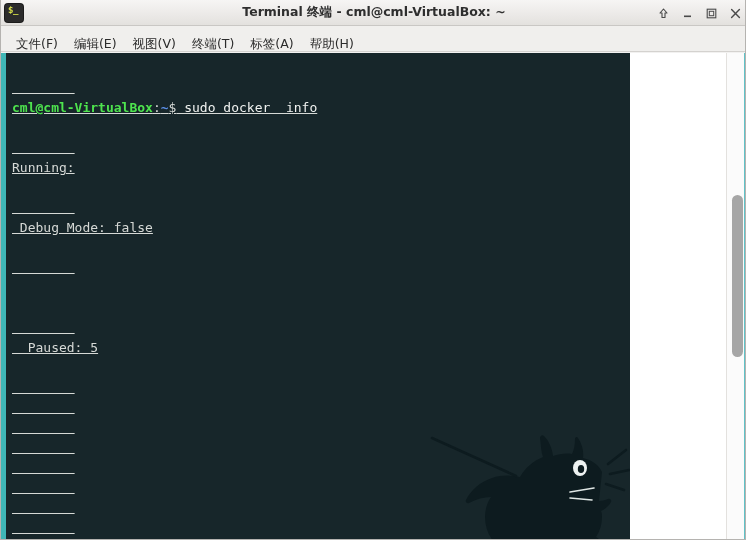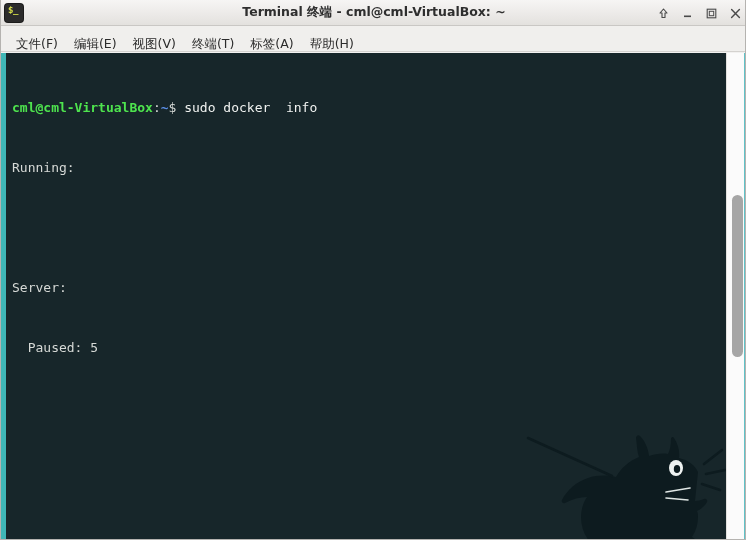--- a/index.html
+++ b/index.html
@@ -124,28 +124,29 @@
     position: absolute;
     left: 0; top: 0;
     width: 5px;
     height: 487px;
     background: #3fb6b6;
   }
   #terminal {
     position: absolute;
     left: 5px;
     top: 0;
-    width: 720px;
+    width: 624px;
     height: 487px;
     background: #17262a;
     overflow: hidden;
     font-family: "DejaVu Sans Mono", monospace;
     font-size: 13px;
     line-height: 20px;
     color: #d6d9d6;
+    text-decoration: underline;
   }
   #mouse-watermark {
     position: absolute;
     right: 0px;
     bottom: -10px;
     width: 200px;
     height: 130px;
     opacity: 1;
     pointer-events: none;
   }
@@ -254,22 +255,22 @@
         <ellipse cx="151" cy="49" rx="3.2" ry="4" fill="#0d1b1f"></ellipse>
         <g stroke="#dfe6e4" stroke-width="1.6" fill="none" stroke-linecap="round">
           <path d="M140 72 L164 68"></path>
           <path d="M140 78 L162 80"></path>
         </g>
       </svg>
 
       <div id="term-lines">
         <div class="tline"><span class="c-host" style="color: rgb(78, 228, 78);">cml@cml-VirtualBox</span><span class="c-colon">:</span><span class="c-path" style="color: rgb(91, 143, 232);">~</span><span class="c-colon">$</span><span class="c-cmd"> sudo docker  info</span></div>
         <div class="tline">Running:</div>
+        <div class="tline"> Debug Mode: false</div>
         <div class="tline"></div>
-        <div class="tline">Server:</div>
         <div class="tline">  Paused: 5</div>
         
         
         
         
         
         
         
         
         

